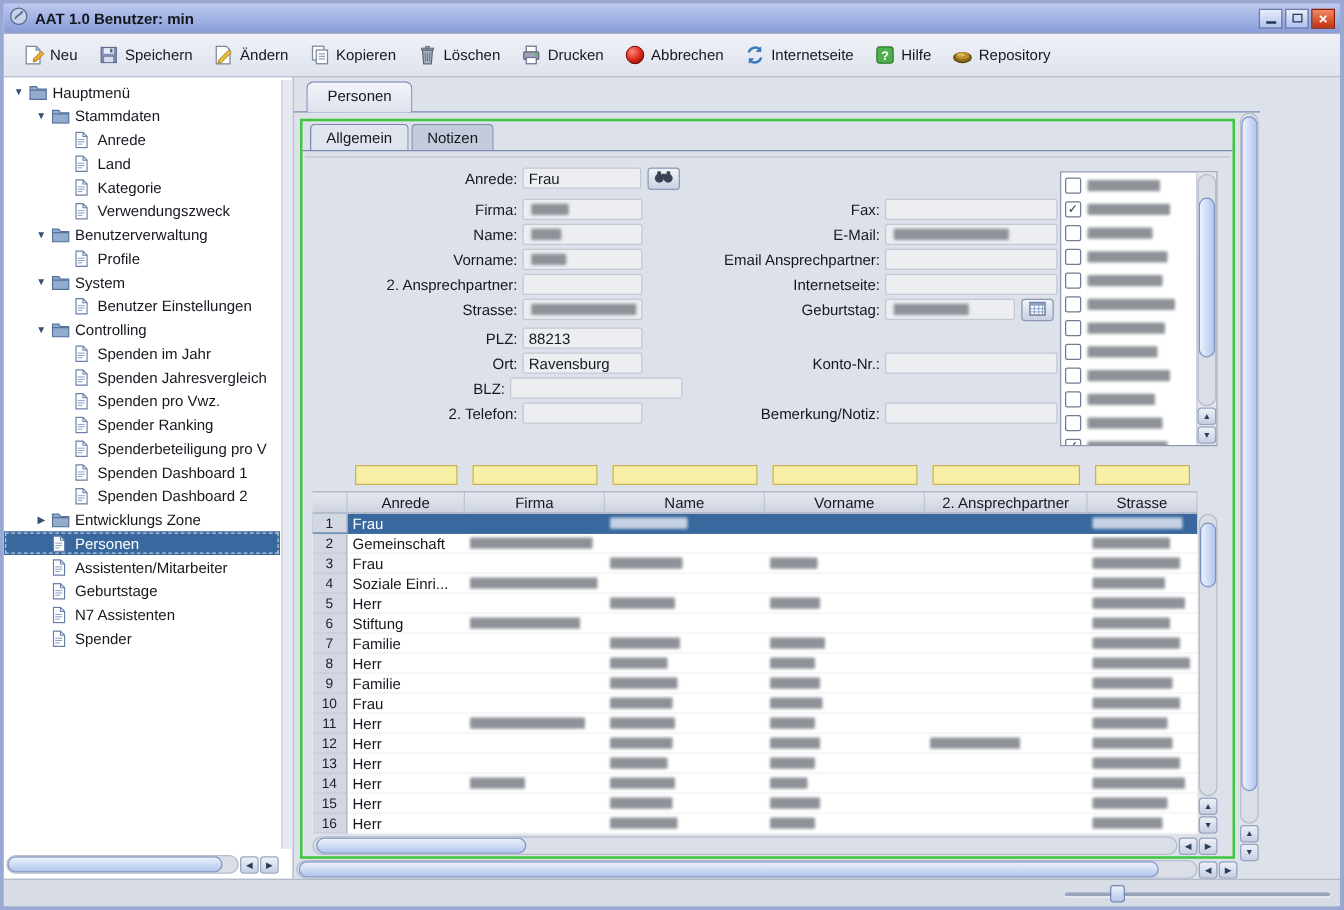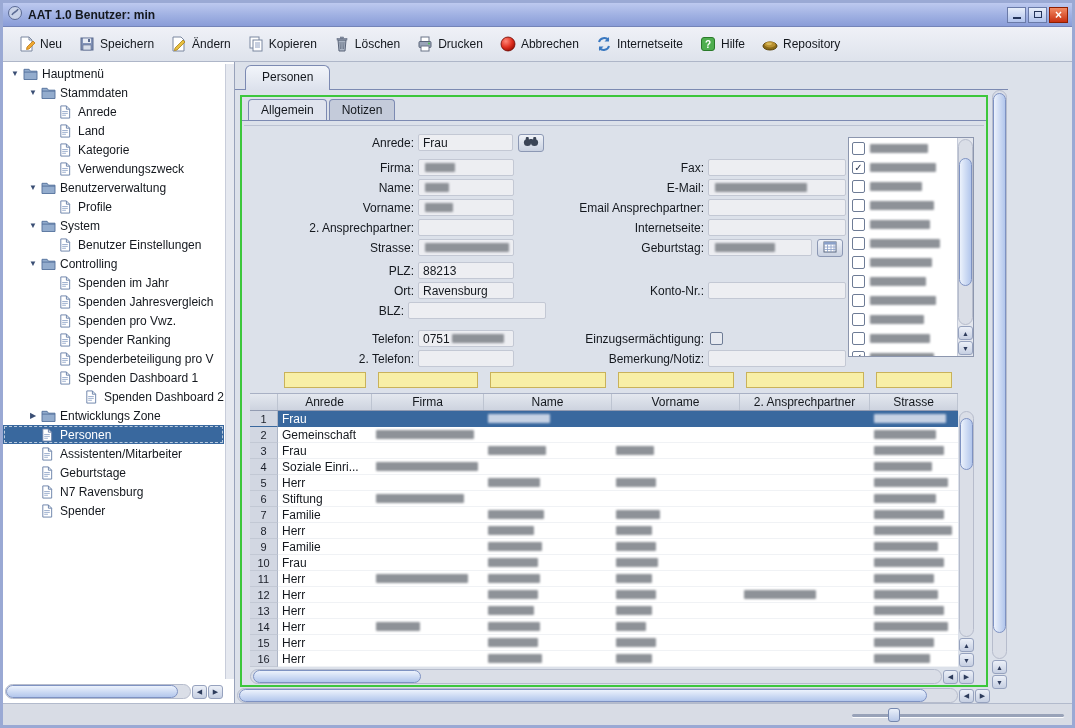--- a/index.html
+++ b/index.html
@@ -465,21 +465,21 @@
               <path d="M7.5 1v3.5H11" fill="none" stroke="#6880A8"></path>
               <g stroke="#8098C0" stroke-width=".8">
                 <line x1="3" y1="7" x2="9" y2="7"></line>
                 <line x1="3" y1="9" x2="9" y2="9"></line>
                 <line x1="3" y1="11" x2="7" y2="11"></line>
               </g>
             </svg>
           </span>
           <span class="tlbl">Spenden Dashboard 1</span>
         </div>
-        <div class="trow" style="padding-left: 60px; justify-content: flex-end;">
+        <div class="trow" style="padding-left: 40px;">
           <span class="tarrow"></span>
           <span class="ticn">
             <svg width="12" height="14" viewBox="0 0 12 15">
               <path d="M1.5 1h6L11 4.5V14H1.5z" fill="#fff" stroke="#6880A8"></path>
               <path d="M7.5 1v3.5H11" fill="none" stroke="#6880A8"></path>
               <g stroke="#8098C0" stroke-width=".8">
                 <line x1="3" y1="7" x2="9" y2="7"></line>
                 <line x1="3" y1="9" x2="9" y2="9"></line>
                 <line x1="3" y1="11" x2="7" y2="11"></line>
               </g>
@@ -548,21 +548,21 @@
             <svg width="12" height="14" viewBox="0 0 12 15">
               <path d="M1.5 1h6L11 4.5V14H1.5z" fill="#fff" stroke="#6880A8"></path>
               <path d="M7.5 1v3.5H11" fill="none" stroke="#6880A8"></path>
               <g stroke="#8098C0" stroke-width=".8">
                 <line x1="3" y1="7" x2="9" y2="7"></line>
                 <line x1="3" y1="9" x2="9" y2="9"></line>
                 <line x1="3" y1="11" x2="7" y2="11"></line>
               </g>
             </svg>
           </span>
-          <span class="tlbl">N7 Ravensburg</span>
+          <span class="tlbl">N7 Assistenten</span>
         </div>
         <div class="trow" style="padding-left: 22px;">
           <span class="tarrow"></span>
           <span class="ticn">
             <svg width="12" height="14" viewBox="0 0 12 15">
               <path d="M1.5 1h6L11 4.5V14H1.5z" fill="#fff" stroke="#6880A8"></path>
               <path d="M7.5 1v3.5H11" fill="none" stroke="#6880A8"></path>
               <g stroke="#8098C0" stroke-width=".8">
                 <line x1="3" y1="7" x2="9" y2="7"></line>
                 <line x1="3" y1="9" x2="9" y2="9"></line>
@@ -707,33 +707,20 @@
               <span class="flabel">Konto-Nr.:</span>
               <span class="finput right"></span>
             </span>
           </div>
           <div class="frow">
             <span class="fcell right">
               <span class="flabel">BLZ:</span>
               <span class="finput right"></span>
             </span>
           </div>
-          <div class="frow g9">
-            <span class="fcell left">
-              <span class="flabel">Telefon:</span>
-              <span class="finput left">
-                <span class="fval">0751</span>
-                <span class="sm" style="width:52px;margin-left:2px"></span>
-              </span>
-            </span>
-            <span class="fcell right">
-              <span class="flabel">Einzugsermächtigung:</span>
-              <span class="cb formcb"></span>
-            </span>
-          </div>
           <div class="frow">
             <span class="fcell left">
               <span class="flabel">2. Telefon:</span>
               <span class="finput left"></span>
             </span>
             <span class="fcell right">
               <span class="flabel">Bemerkung/Notiz:</span>
               <span class="finput right"></span>
             </span>
           </div>

